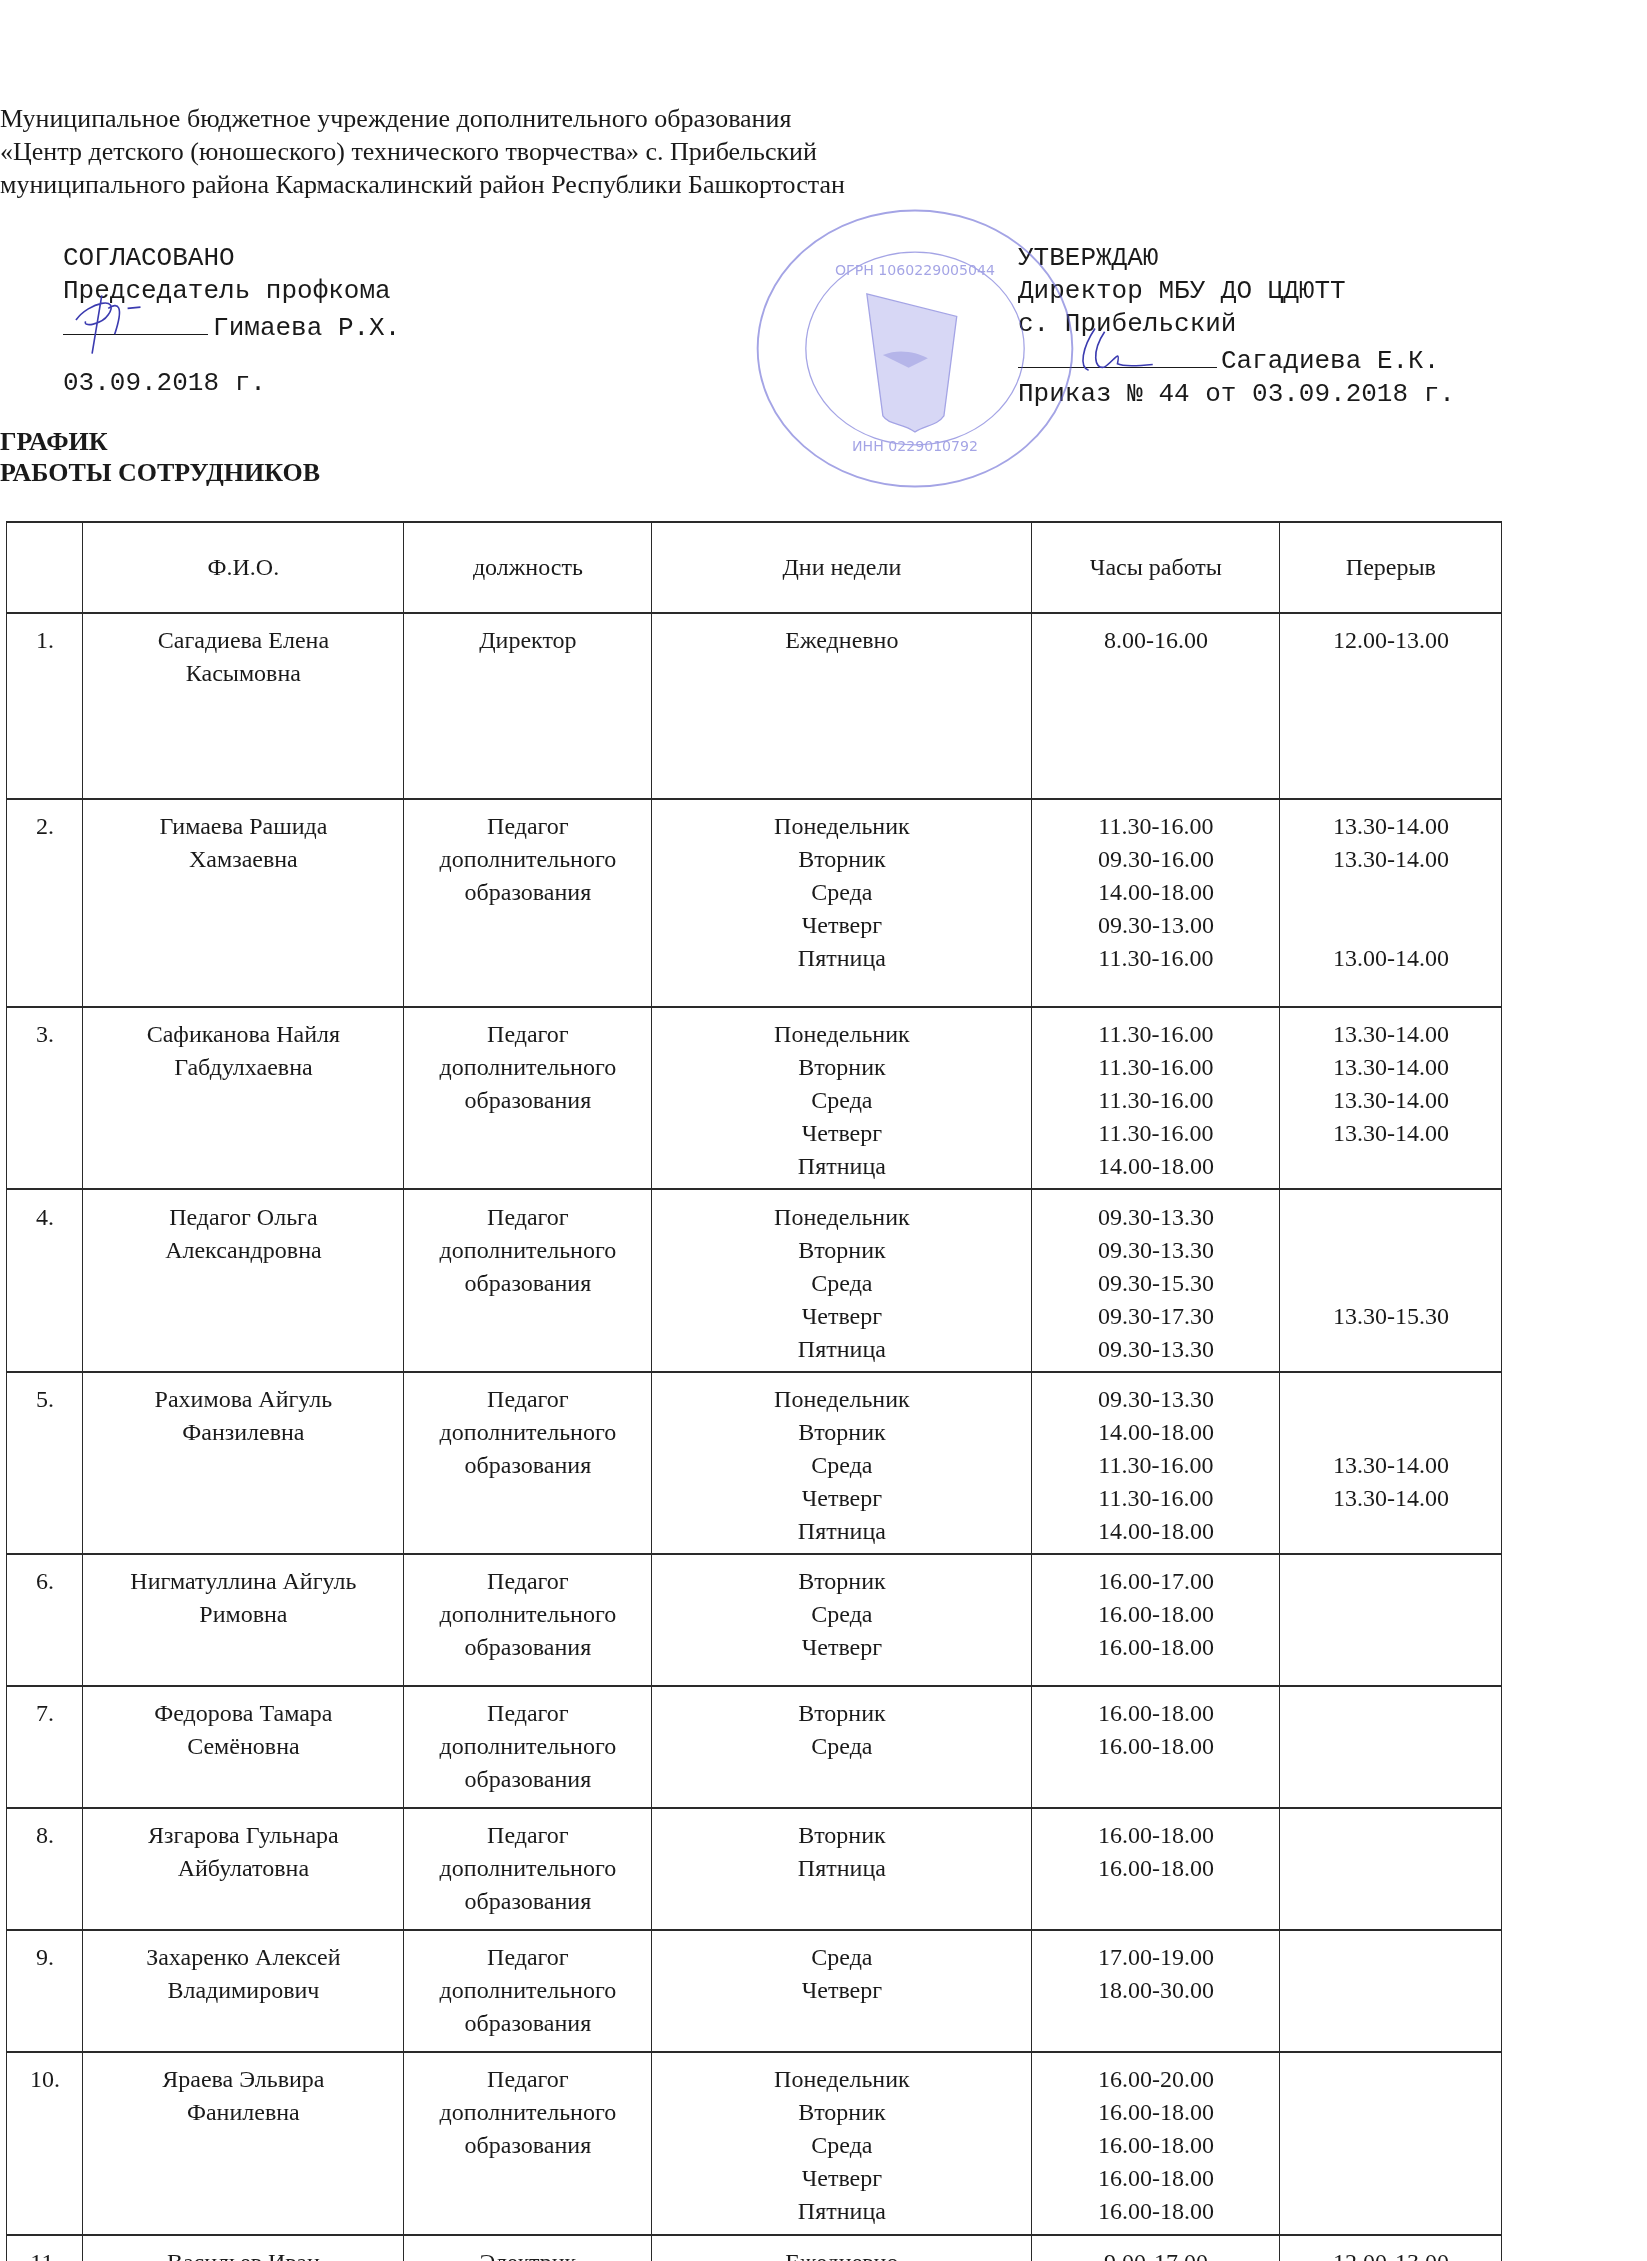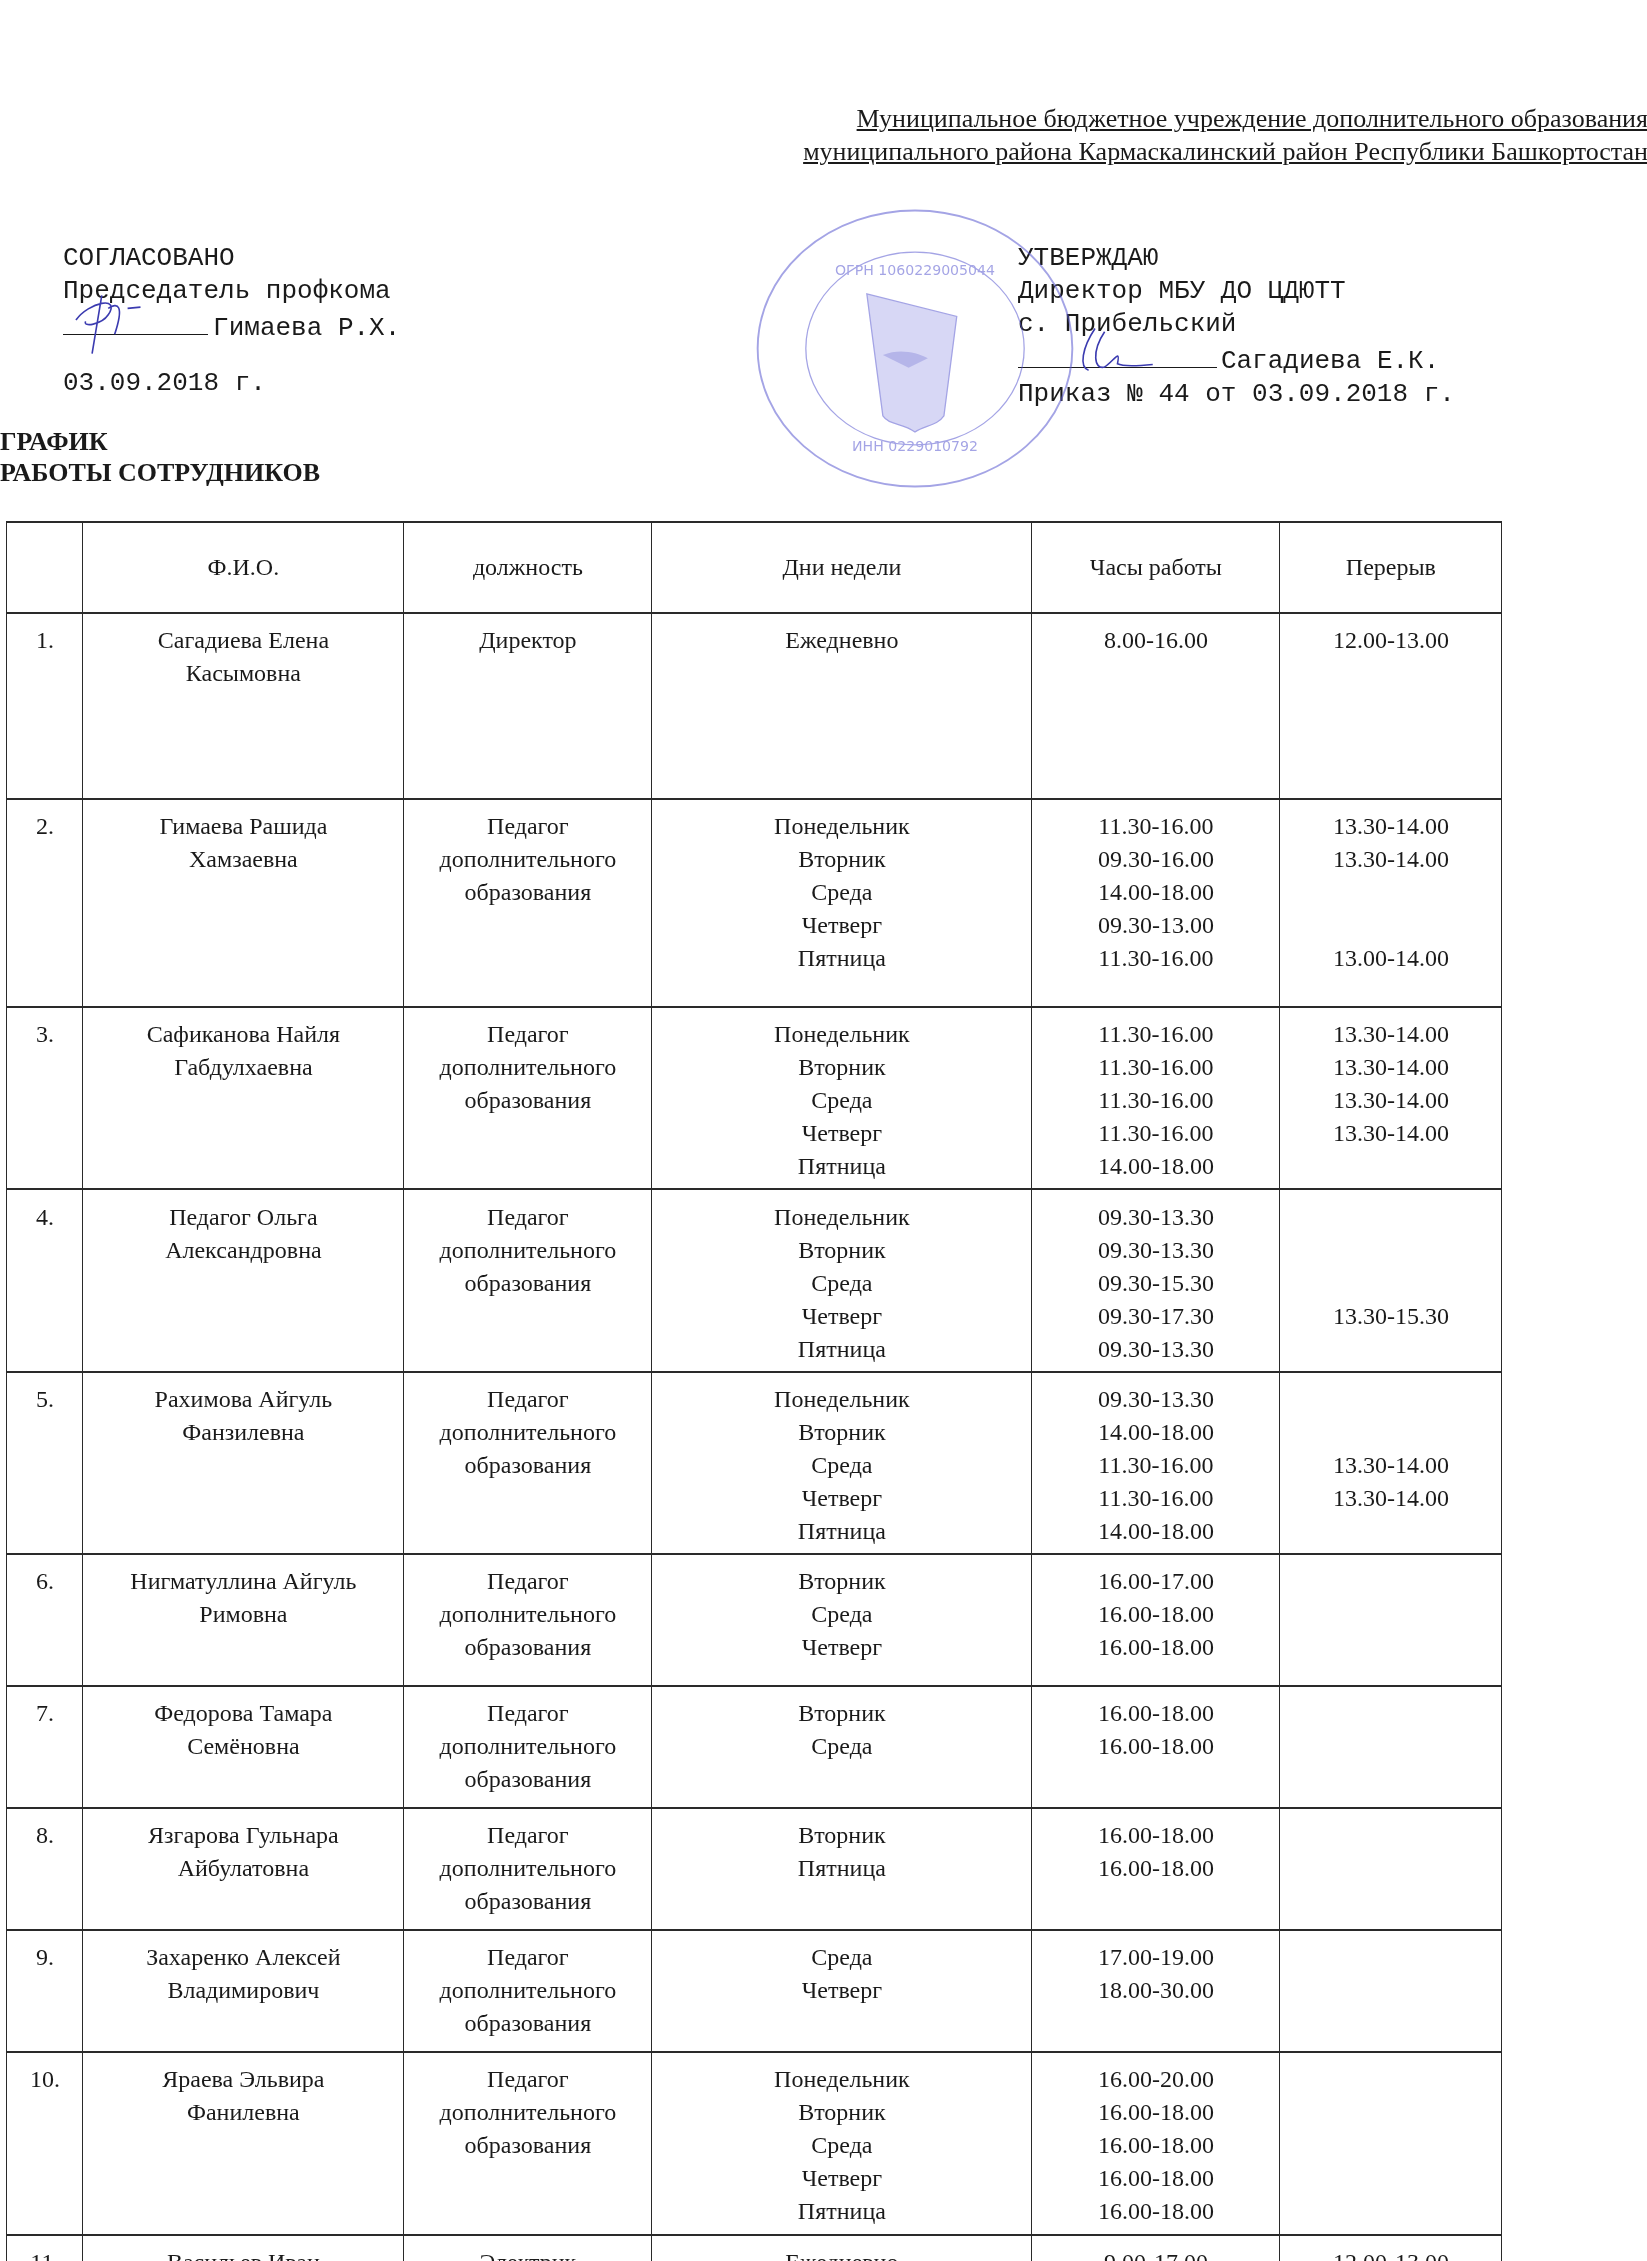--- a/index.html
+++ b/index.html
@@ -3,21 +3,21 @@
   <meta charset="utf-8">
   <style>
     html, body { margin: 0; padding: 0; background: #ffffff; }
     body {
       width: 1648px; height: 2261px; position: relative; overflow: hidden;
       font-family: "Liberation Serif", "DejaVu Serif", serif;
       color: #1a1a1a;
     }
     .hdr {
       position: absolute; left: 0; width: 1648px; top: 102px;
-      text-align: right; font-size: 26px; line-height: 33px; text-decoration: underline;
+      text-align: left; font-size: 26px; line-height: 33px;
     }
     .hdr div { white-space: nowrap; }
     .blk { position: absolute; font-size: 26px; line-height: 33px; white-space: nowrap; font-family: Liberation Mono, monospace; }
     .blk-left { left: 63px; top: 242px; }
     .blk-right { left: 1018px; top: 242px; }
     .gap { height: 22px; }
     .sigline {
       display: inline-block; border-bottom: 1.3px solid #1a1a1a; vertical-align: baseline;
       height: 26px; position: relative;
     }
@@ -55,20 +55,21 @@
     .r1 { height: 186px; } .r2 { height: 208px; } .r3 { height: 163px; }
     .r4 { height: 174px; } .r5 { height: 174px; } .r6 { height: 132px; }
     .r7 { height: 122px; } .r8 { height: 122px; } .r9 { height: 122px; }
     .r10 { height: 174px; } .r11 { height: 84px; }
   </style>
 </head>
 <body>
 
 <div class="hdr">
   <div>Муниципальное бюджетное учреждение дополнительного образования</div>
+  <div>«Центр детского (юношеского) технического творчества» с. Прибельский</div>
   <div>муниципального района  Кармаскалинский район Республики Башкортостан</div>
 </div>
 
 <div class="blk blk-left">
   <div>СОГЛАСОВАНО</div>
   <div>Председатель профкома</div>
   <div>
     <span class="sigline sig-left">
       <svg class="sig-ink" width="84" height="71" viewBox="0 0 130 110">
         <path d="M20 48 C40 20, 90 10, 70 40 C60 55, 30 60, 35 50 M60 10 L45 100 M70 30 C85 20, 95 25, 80 70 M100 30 L120 28" stroke="#3b3bb0" stroke-width="2.5" fill="none"></path>

